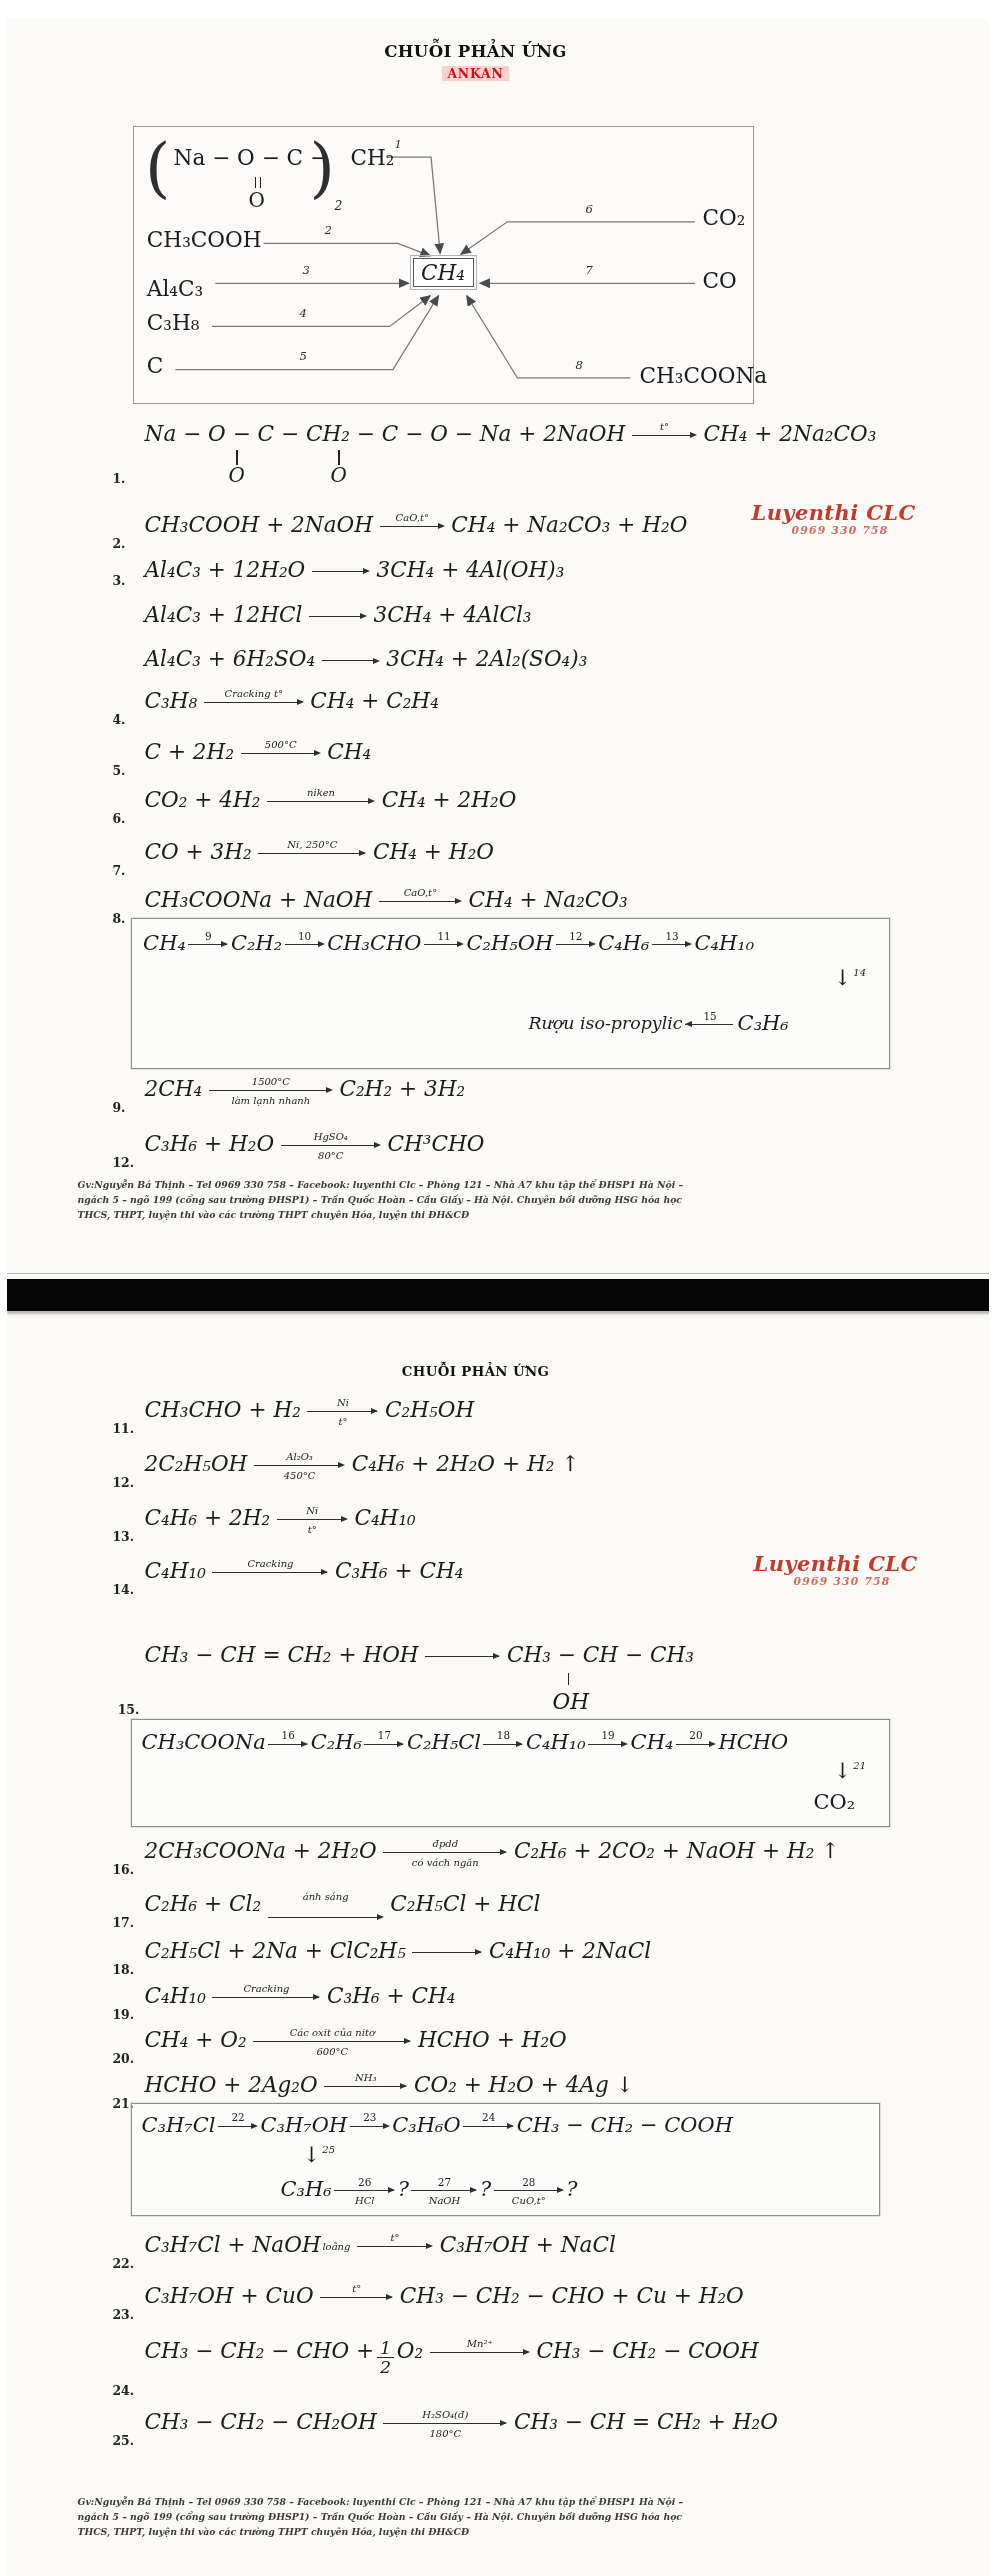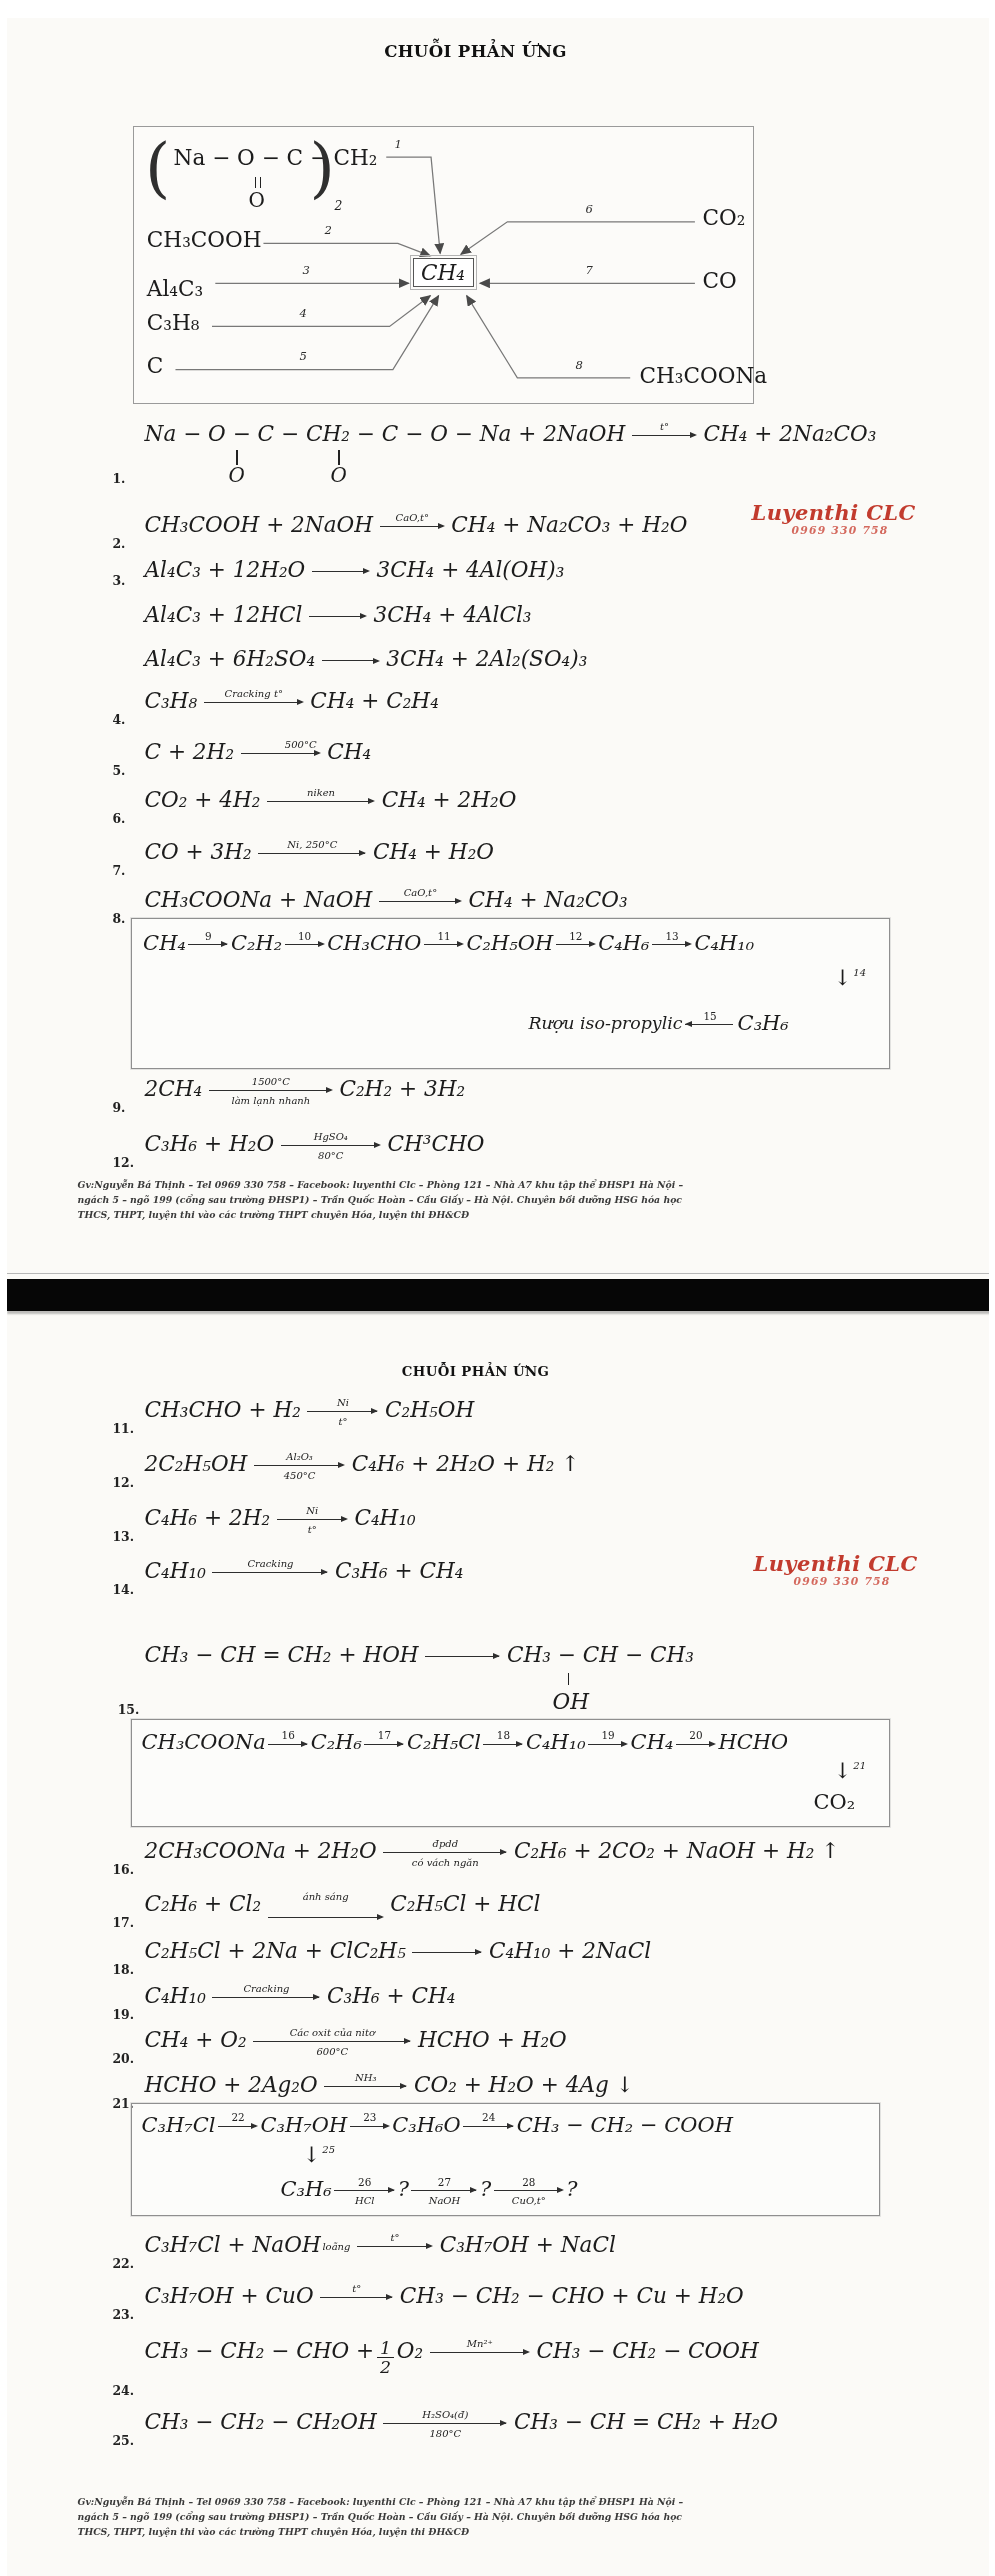--- a/index.html
+++ b/index.html
@@ -56,20 +56,23 @@
   .frac { display:inline-flex; flex-direction:column; align-items:center; font-size:17.4px; font-style:italic;
           line-height:1.05; margin:0 2.5px; }
   .frac .den { border-top:1.3px solid #222; padding:0 3.3px; }
 </style>
 </head>
 <body>
 
 <div id="page">
 
   <div class="title" style="top:23px; left:0;">CHUỖI PHẢN ỨNG</div>
+  <div class="subwrap" style="top:48px; left:0;">
+    <span class="subttl">ANKAN</span>
+  </div>
 
   <div class="diagram" style="left:126px; top:108px; width:619px; height:276px;">
     <svg width="619" height="276" viewBox="0 0 746 332">
       <defs>
         <marker id="ah" markerWidth="10" markerHeight="9" refX="8" refY="4" orient="auto">
           <path d="M0,0 L9,4 L0,8 Z" fill="#4a4a4a"></path>
         </marker>
       </defs>
       <g stroke="#787878" stroke-width="1.5" fill="none">
         <path d="M304,36 L358,36 L369,152" marker-end="url(#ah)"></path>
@@ -82,21 +85,21 @@
         <path d="M598,302 L462,302 L401,203" marker-end="url(#ah)"></path>
       </g>
     </svg>
 
     <span class="paren" style="left:11.6px; top:3.3px;">(</span>
     <span class="ditem" style="left:40px; top:18px;">Na − O − C −</span>
     <span class="dbond" style="position:absolute; left:121px; top:50px;"></span>
     <span class="ditem" style="left:115px; top:61px; font-size:20px;">O</span>
     <span class="paren" style="left:176px; top:3.3px;">)</span>
     <span class="psub" style="left:201px; top:71px;">2</span>
-    <span class="ditem" style="left:200px; top:18px;">CH₂</span>
+    <span class="ditem" style="left:217px; top:18px;">CH₂</span>
 
     <span class="ditem" style="left:13.3px; top:100px;">CH₃COOH</span>
     <span class="ditem" style="left:13.3px; top:149px;">Al₄C₃</span>
     <span class="ditem" style="left:13.3px; top:183px;">C₃H₈</span>
     <span class="ditem" style="left:13.3px; top:226px;">C</span>
 
     <span class="cbox" style="left:279px; top:131px;">CH₄</span>
 
     <span class="ditem" style="left:569px; top:78px;">CO₂</span>
     <span class="ditem" style="left:569px; top:141px;">CO</span>
@@ -177,21 +180,21 @@
     <span class="arr" style="min-width:100px;">
       <span class="over">Cracking t°</span>
       <span class="shaft"></span>
     </span>
     <span class="f">CH₄ + C₂H₄</span>
   </div>
 
   <div class="eq" style="top:720px;">
     <span class="eqnum">5.</span>
     <span class="f">C + 2H₂</span>
-    <span class="arr" style="min-width:80px;align-items:flex-end;">
+    <span class="arr" style="min-width:80px;">
       <span class="over">500°C</span>
       <span class="shaft"></span>
     </span>
     <span class="f">CH₄</span>
   </div>
 
   <div class="eq" style="top:768px;">
     <span class="eqnum">6.</span>
     <span class="f">CO₂ + 4H₂</span>
     <span class="arr" style="min-width:108px;">

